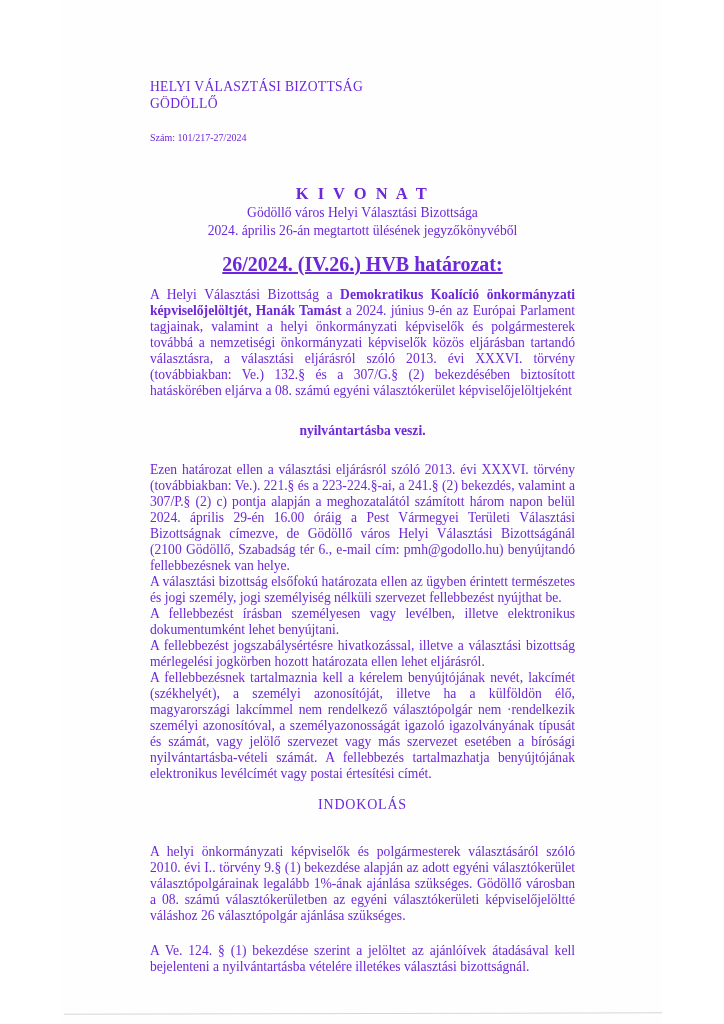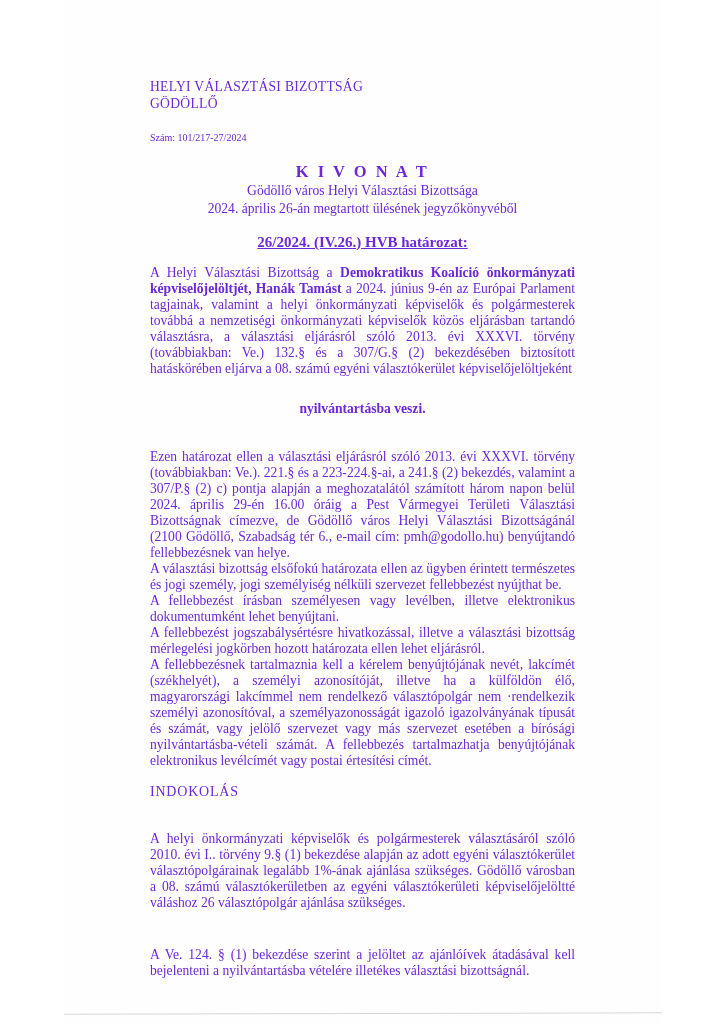--- a/index.html
+++ b/index.html
@@ -19,64 +19,64 @@
     font-size: 13.6px;
     line-height: 17px;
     letter-spacing: 0.3px;
   }
   .case-number {
     margin-top: 17px;
     font-size: 10px;
     line-height: 17px;
   }
   .doc-title {
-    margin-top: 16px;
+    margin-top: 38px;
     text-align: center;
     font-weight: bold;
     font-size: 16.5px;
     letter-spacing: 2.5px;
     line-height: 20px;
   }
   .subtitle {
     text-align: center;
     font-size: 13.6px;
     line-height: 18px;
   }
   .decision-heading {
     margin-top: 15px;
     text-align: center;
-    font-size: 15px;
+    font-size: 20px;
     font-weight: bold;
     line-height: 18px;
   }
   .decision-heading span { text-decoration: underline; }
   .para {
     margin: 0;
     font-size: 13.6px;
     line-height: 16px;
     text-align: justify;
   }
   .p-first { margin-top: 14px; }
   .verdict {
     margin-top: 22px;
     text-align: center;
     font-weight: bold;
     font-size: 13.6px;
     line-height: 19px;
   }
-  .appeal-block { margin-top: 31px; }
+  .appeal-block { margin-top: 22px; }
   .section-heading {
     margin-top: 13px;
-    text-align: left;
+    text-align: center;
     font-size: 14px;
     letter-spacing: 0.8px;
     line-height: 19px;
   }
   .reason-1 { margin-top: 30px; }
-  .reason-2 { margin-top: 36px; }
+  .reason-2 { margin-top: 19px; }
   .scan-edge {
     position: absolute;
     left: 2px;
     right: 0;
     bottom: 10px;
     height: 1px;
     background: #d7d7d7;
     transform: rotate(-0.12deg);
   }
 </style>

